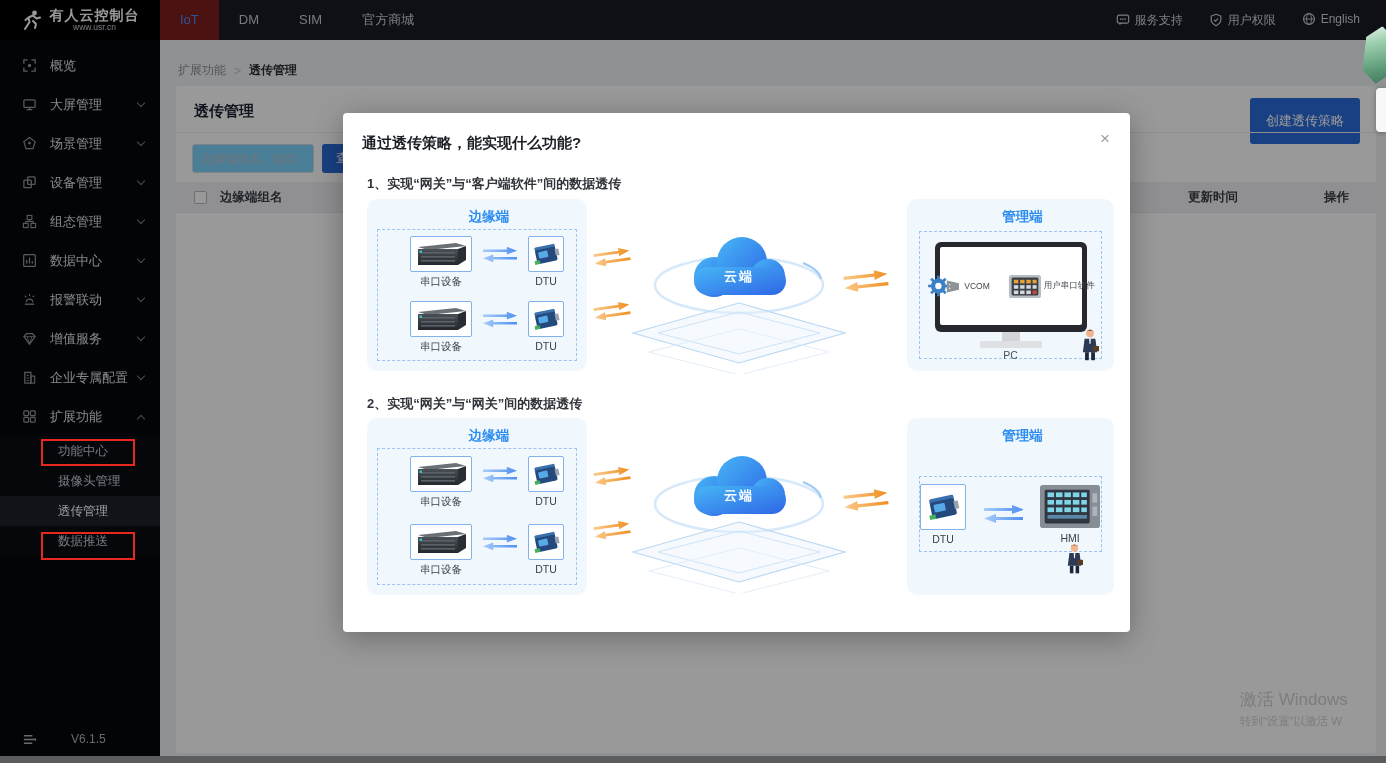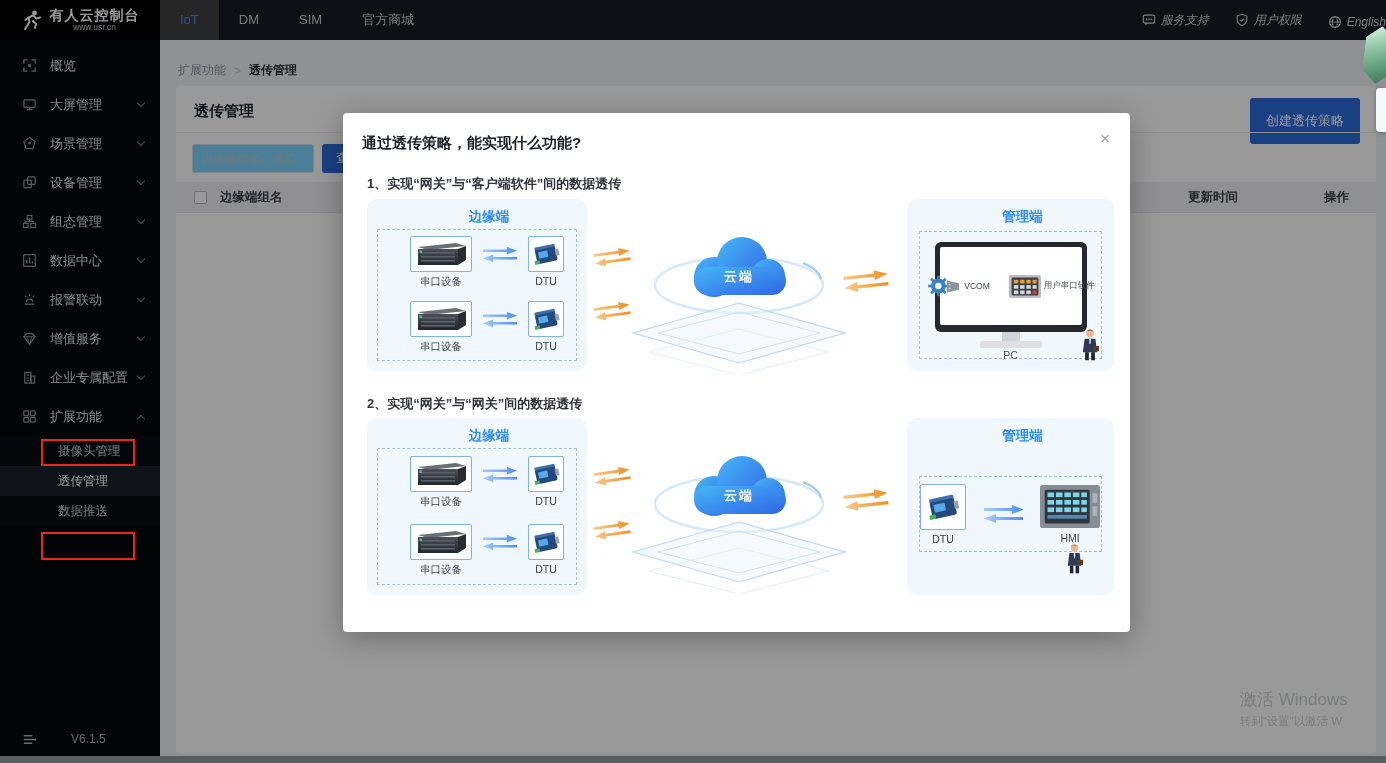--- a/index.html
+++ b/index.html
@@ -7,22 +7,22 @@
   body { position:relative; background:#f0f2f5; font-family:"Liberation Sans",sans-serif; }
 
   
   .topnav { position:absolute; left:0; top:0; width:1386px; height:40px; background:#181c25; display:flex; align-items:center; z-index:10; }
   .logo { width:160px; height:40px; background:#000; display:flex; align-items:center; justify-content:center; gap:7px; }
   .logo-txt { display:flex; flex-direction:column; align-items:center; line-height:1.1; }
   .logo-title { color:#fff; font-size:14px; font-weight:bold; letter-spacing:1px; }
   .logo-sub { color:#c9ced6; font-size:8.5px; }
   .tabs { display:flex; height:40px; }
   .tab { padding:0 20px; line-height:40px; font-size:13px; color:#c8ccd4; cursor:pointer; }
-  .tab.active { color:#4a8df6; background:#404040; }
-  .nav-right { margin-left:auto; display:flex; align-items:flex-end; gap:26px;font-style:italic; }
+  .tab.active { color:#4a8df6; background:#7f1d1d; }
+  .nav-right { margin-left:auto; margin-right:26px; display:flex; align-items:flex-start; gap:26px; }
   .nav-link { display:flex; align-items:center; gap:5px; color:#ccd1d9; font-size:12px; cursor:pointer; }
   .nav-ico { width:14px; height:14px; }
 
   
   .sidebar { position:absolute; left:0; top:40px; width:160px; height:723px; background:#05070b; z-index:10; padding-top:6px; }
   .side-item { height:39px; display:flex; align-items:center; padding:0 16px 0 22px; color:#dde1e8; font-size:13px; cursor:pointer; }
   .side-ico { width:15px; height:15px; margin-right:13px; flex:none; }
   .chev { width:6px; height:6px; border-right:1.4px solid #7c828c; border-bottom:1.4px solid #7c828c; transform:rotate(45deg); margin-left:auto; margin-top:-3px; }
   .chev.up { transform:rotate(-135deg); margin-top:4px; }
   .submenu { background:#0b0d12; }
@@ -446,20 +446,21 @@
       <span class="chev"></span>
   </div>
   <div class="side-item">
     <svg class="side-ico">
         <use href="#sym-i-extend"></use>
       </svg>
     <span>扩展功能</span>
       <span class="chev up"></span>
   </div>
   <div class="submenu">
+    <div class="side-sub">功能中心</div>
     <div class="side-sub">摄像头管理</div>
     <div class="side-sub active">透传管理</div>
     <div class="side-sub">数据推送</div>
   </div>
   <div class="side-foot">
     <svg style="width:15px;height:15px">
         <use href="#sym-i-collapse"></use>
       </svg>
     <span>V6.1.5</span>
   </div>

